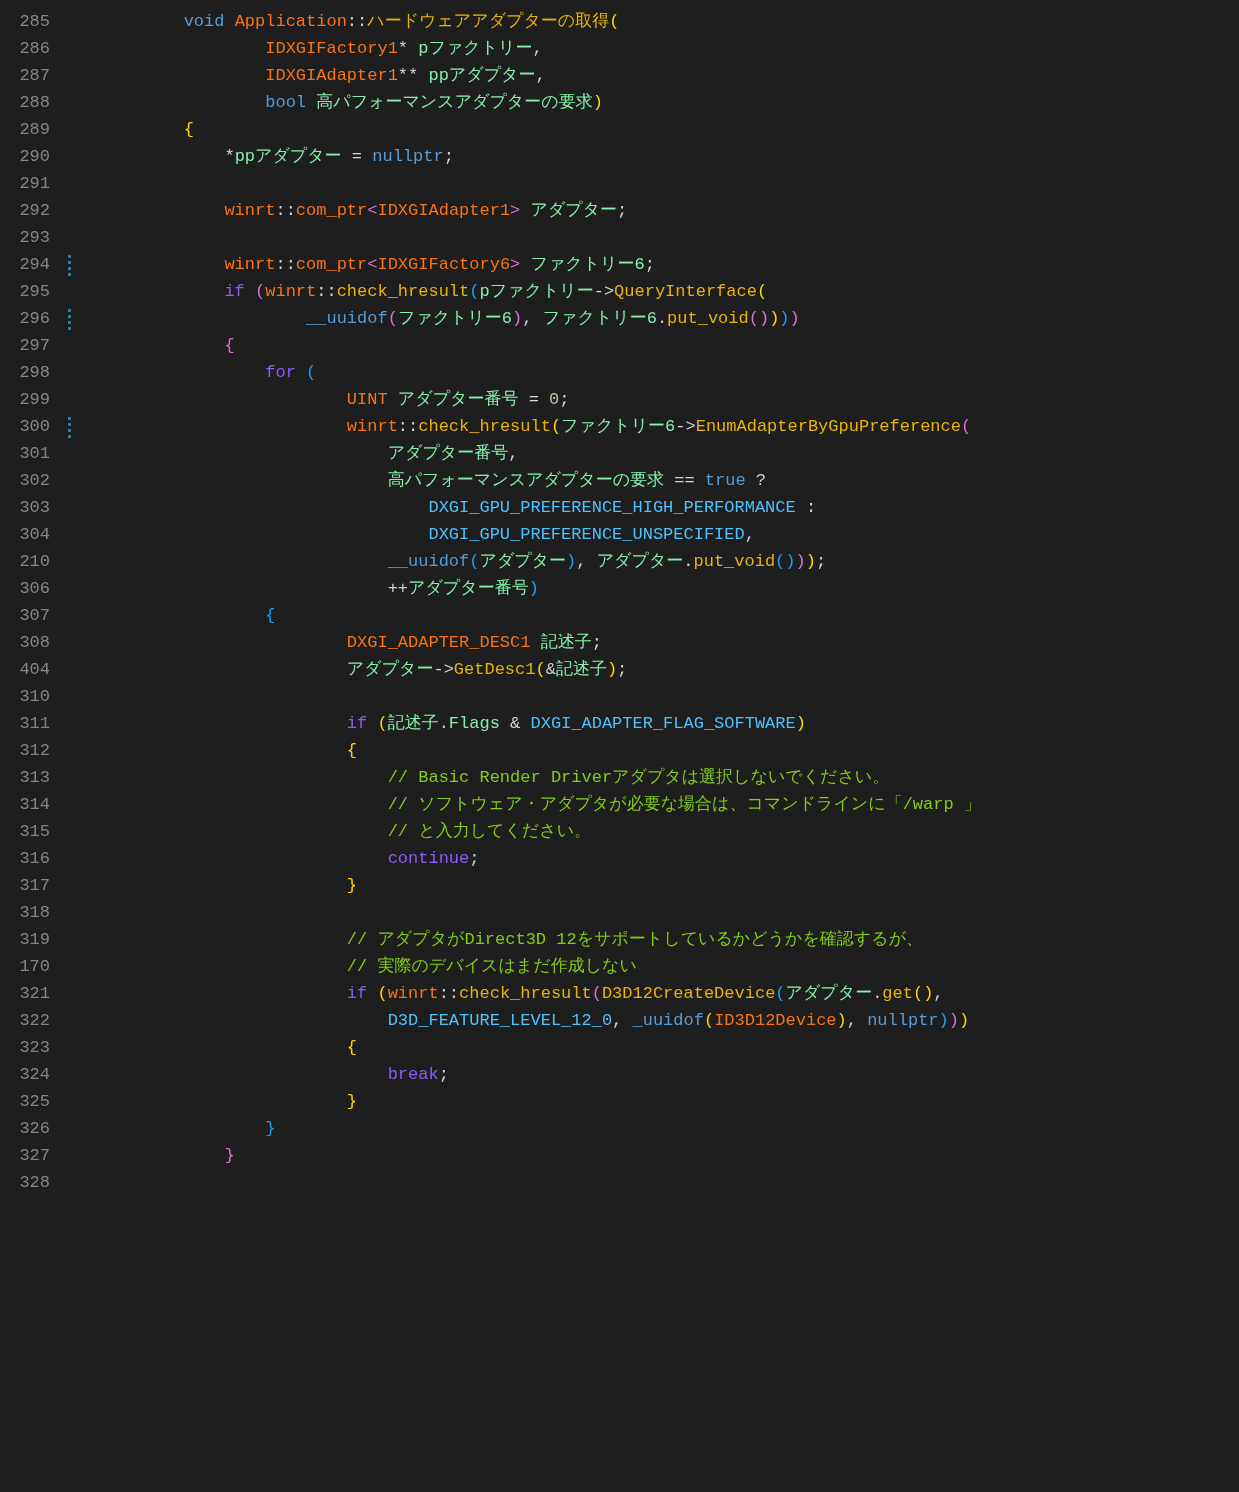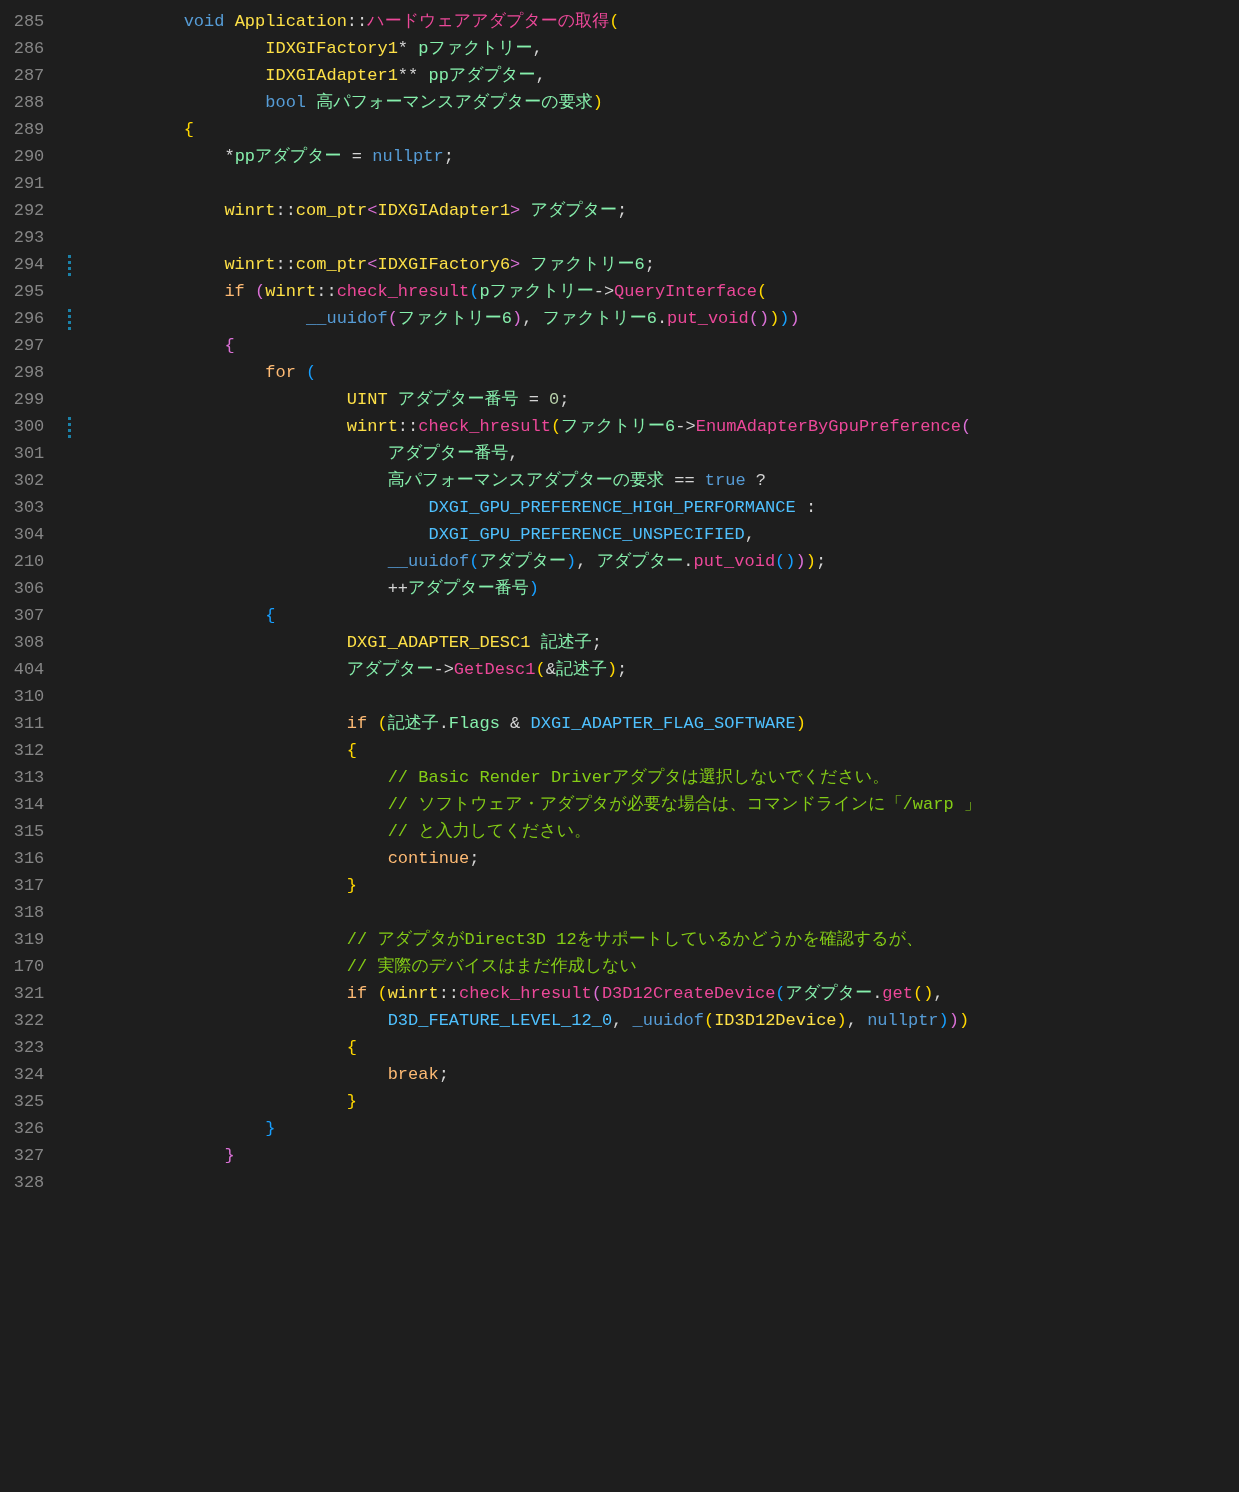--- a/index.html
+++ b/index.html
@@ -20,21 +20,20 @@
     background: #1e1e1e;
     color: #858585;
     text-align: right;
     padding: 8px 18px 8px 8px;
     user-select: none;
     flex-shrink: 0;
     width: 42px;
   }
   .gutter .ln {
     height: 27px;
-    text-align: center;
   }
   .fold-col {
     width: 18px;
     flex-shrink: 0;
     padding-top: 8px;
   }
   .fold-col .ln {
     height: 27px;
     position: relative;
   }
@@ -56,31 +55,31 @@
     background: repeating-linear-gradient(0deg, #1b81a8 0 3px, transparent 3px 6px);
   }
   .code {
     padding: 8px 0 8px 10px;
     white-space: pre;
   }
   .code .ln {
     height: 27px;
   }
   .tk-kw { color: #569cd6; }
-  .tk-type { color: #fde047; }
-  .tk-fn { color: #ec4899; text-align: right; }
+  .tk-type { color: #f97316; }
+  .tk-fn { color: #eab308; text-align: right; }
   .tk-var { color: #86efac; }
   .tk-num { color: #b5cea8; }
   .tk-op { color: #d4d4d4; }
   .tk-brace1 { color: #ffd700; }
   .tk-brace2 { color: #da70d6; }
   .tk-brace3 { color: #179fff; }
   .tk-comment { color: #84cc16; }
   .tk-const { color: #4fc1ff; }
-  .tk-ctrl { color: #fdba74; }
+  .tk-ctrl { color: #8b5cf6; }
 </style>
 </head>
 <body>
 
 <div class="editor">
   <div class="gutter" id="gutter">
       <div class="ln">285</div>
       <div class="ln">286</div>
       <div class="ln">287</div>
       <div class="ln">288</div>

